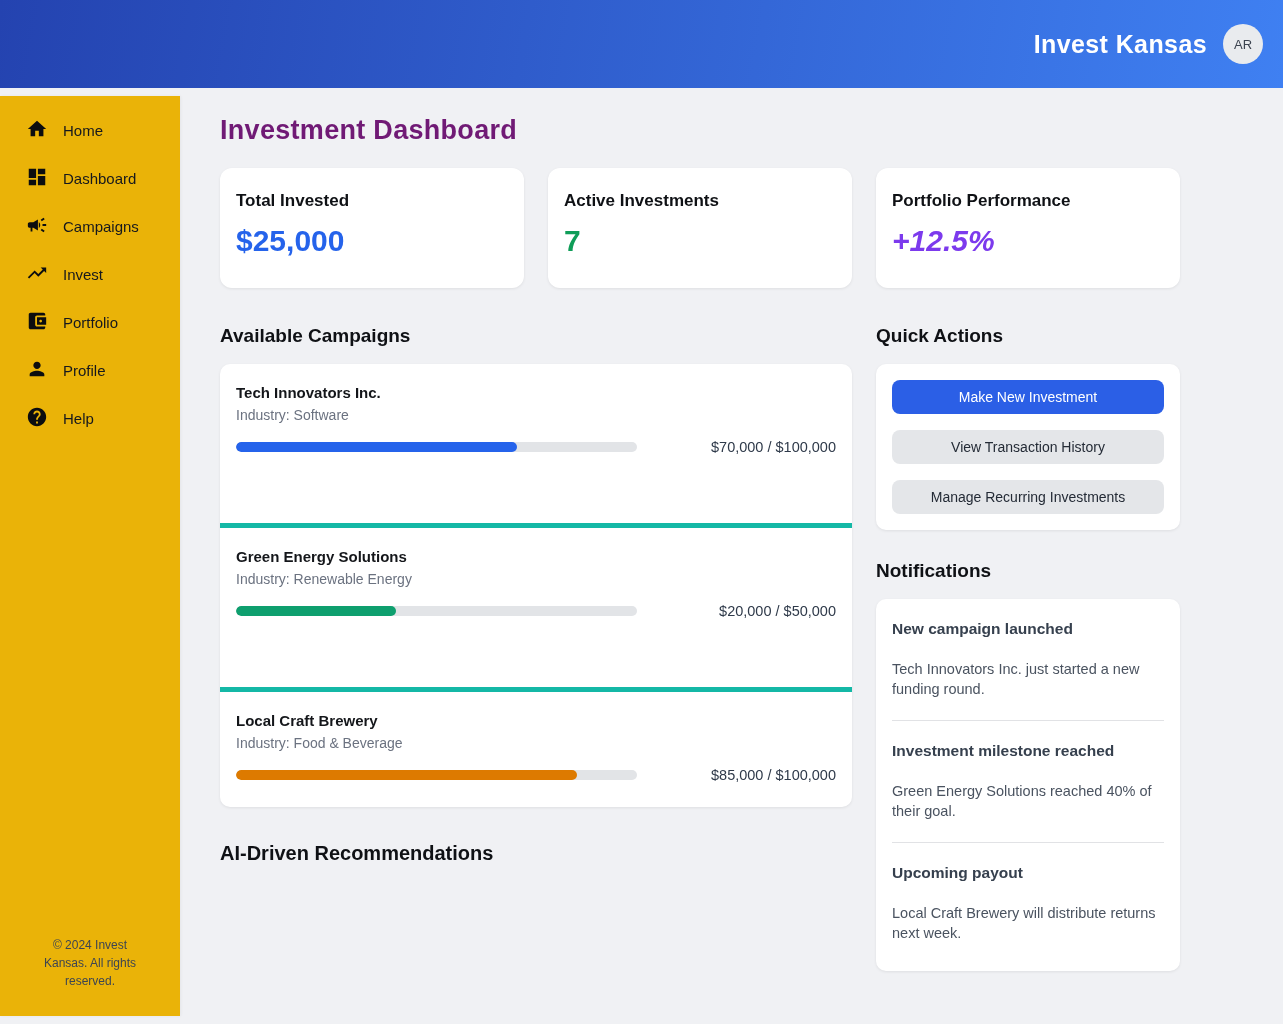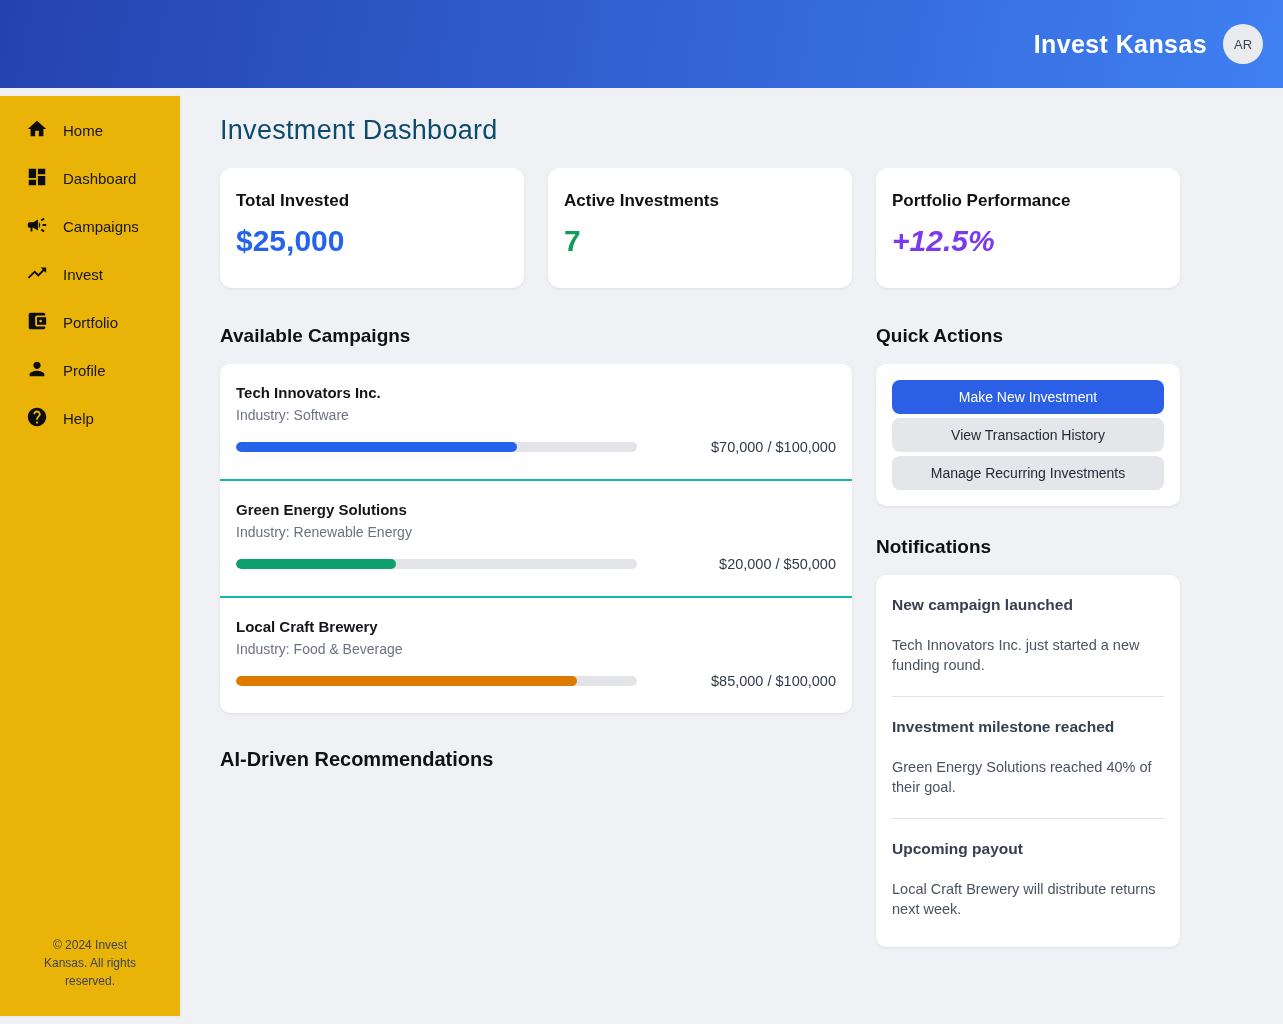--- a/index.html
+++ b/index.html
@@ -29,21 +29,21 @@
     display:flex; align-items:center; gap:15px; height:48px; padding-left:26px;
     font-size:15px; color:#16181d; cursor:pointer;
   }
   .nav-item svg { width:22px; height:22px; fill:#0c0d0f; flex:none; }
   .sidebar-footer {
     font-size:12px; color:#3d4552; text-align:center; line-height:18px;
     padding:0 32px 26px;
   }
 
   .main { flex:1; padding:27px 0 0 40px; overflow:hidden; }
-  .page-title { font-size:27px; font-weight:normal; color:#0c4a6e; letter-spacing:.3px; }
+  .page-title { font-size:27px; font-weight:bold; color:#701a75; letter-spacing:.3px; }
 
   
   .stats-row { display:flex; gap:24px; width:960px; margin-top:22px; }
   .stat-card {
     flex:1; height:120px; background:#fff; border-radius:12px; padding:23px 16px;
     box-shadow:0 1px 3px rgba(0,0,0,.08);
   }
   .stat-label { font-size:17px; font-weight:bold; color:#0f1115; }
   .stat-value { font-size:30px; font-weight:bold; margin-top:13px; }
 
@@ -53,30 +53,30 @@
   .col-right { width:304px; }
   .section-title { font-size:19px; font-weight:bold; color:#0f1115; }
 
   .card {
     background:#fff; border-radius:10px; box-shadow:0 1px 3px rgba(0,0,0,.08);
     margin-top:17px;
   }
 
   
   .campaign-row { padding:20px 16px 24px; }
-  .campaign-row + .campaign-row { border-top:2px solid #14b8a6; }
+  .campaign-row + .campaign-row { border-top:5px solid #14b8a6;margin-top:44px; }
   .campaign-name { font-size:15px; font-weight:bold; color:#14161a; line-height:17px; }
   .campaign-industry { font-size:14px; color:#6b7280; margin-top:6px; line-height:16px; }
   .progress-line { display:flex; align-items:center; justify-content:space-between; margin-top:16px; }
   .progress-track { width:401px; height:10px; border-radius:5px; background:#e2e4e7; overflow:hidden; }
   .progress-fill { height:100%; border-radius:5px; }
   .campaign-amount { font-size:14.5px; color:#2f3a4a; }
 
   
-  .qa-card { padding:16px; display:flex; flex-direction:column; gap:4px; }
+  .qa-card { padding:16px; display:flex; flex-direction:column; gap:16px; }
   .qa-btn {
     height:34px; border:none; border-radius:8px; font-size:14px; cursor:pointer;
     display:flex; align-items:center; justify-content:center; width:100%;
     font-family:"Liberation Sans", sans-serif;
   }
   .qa-primary { background:#2b5fe6; color:#ffffff; }
   .qa-secondary { background:#e4e6e9; color:#242b36; }
 
   
   .notif-heading { margin-top:30px; }

